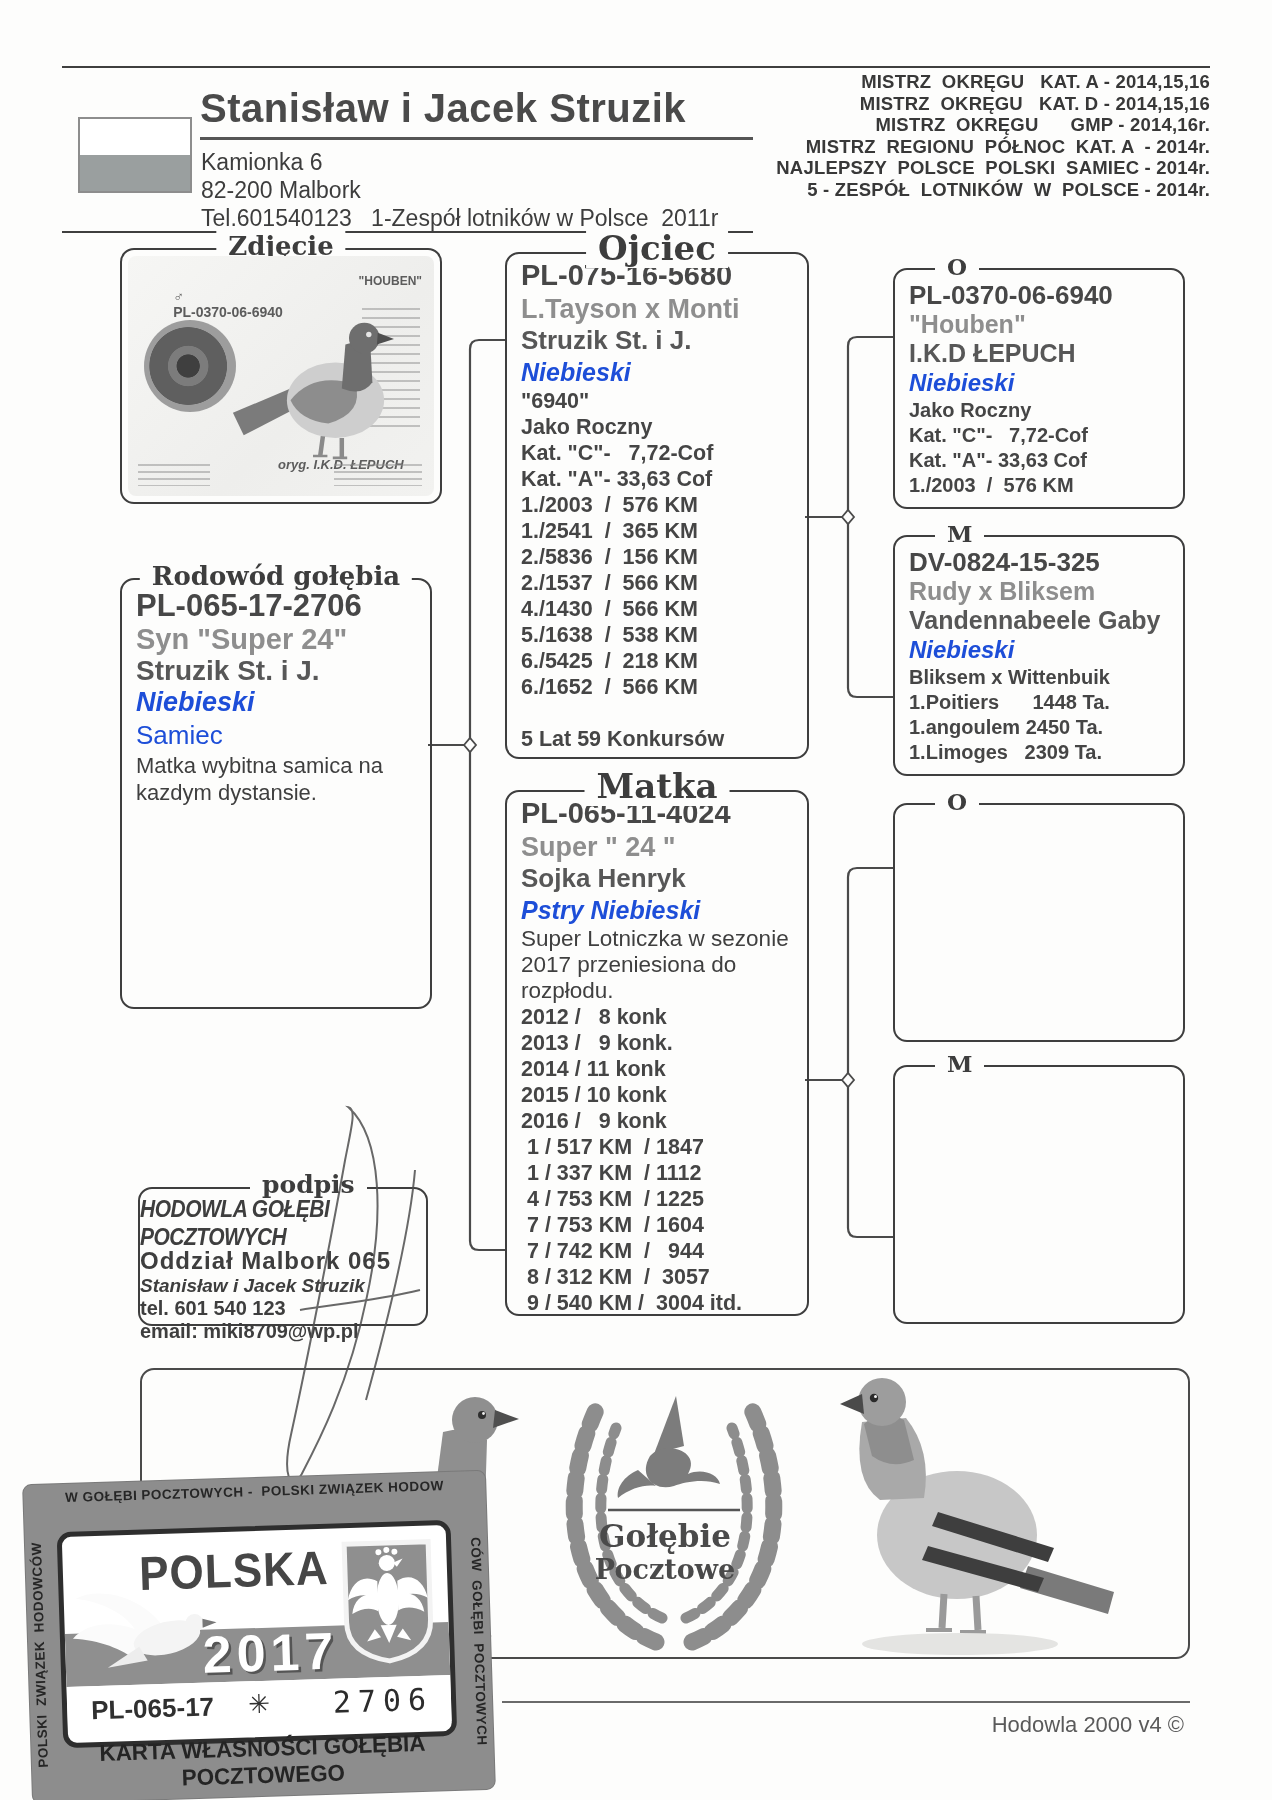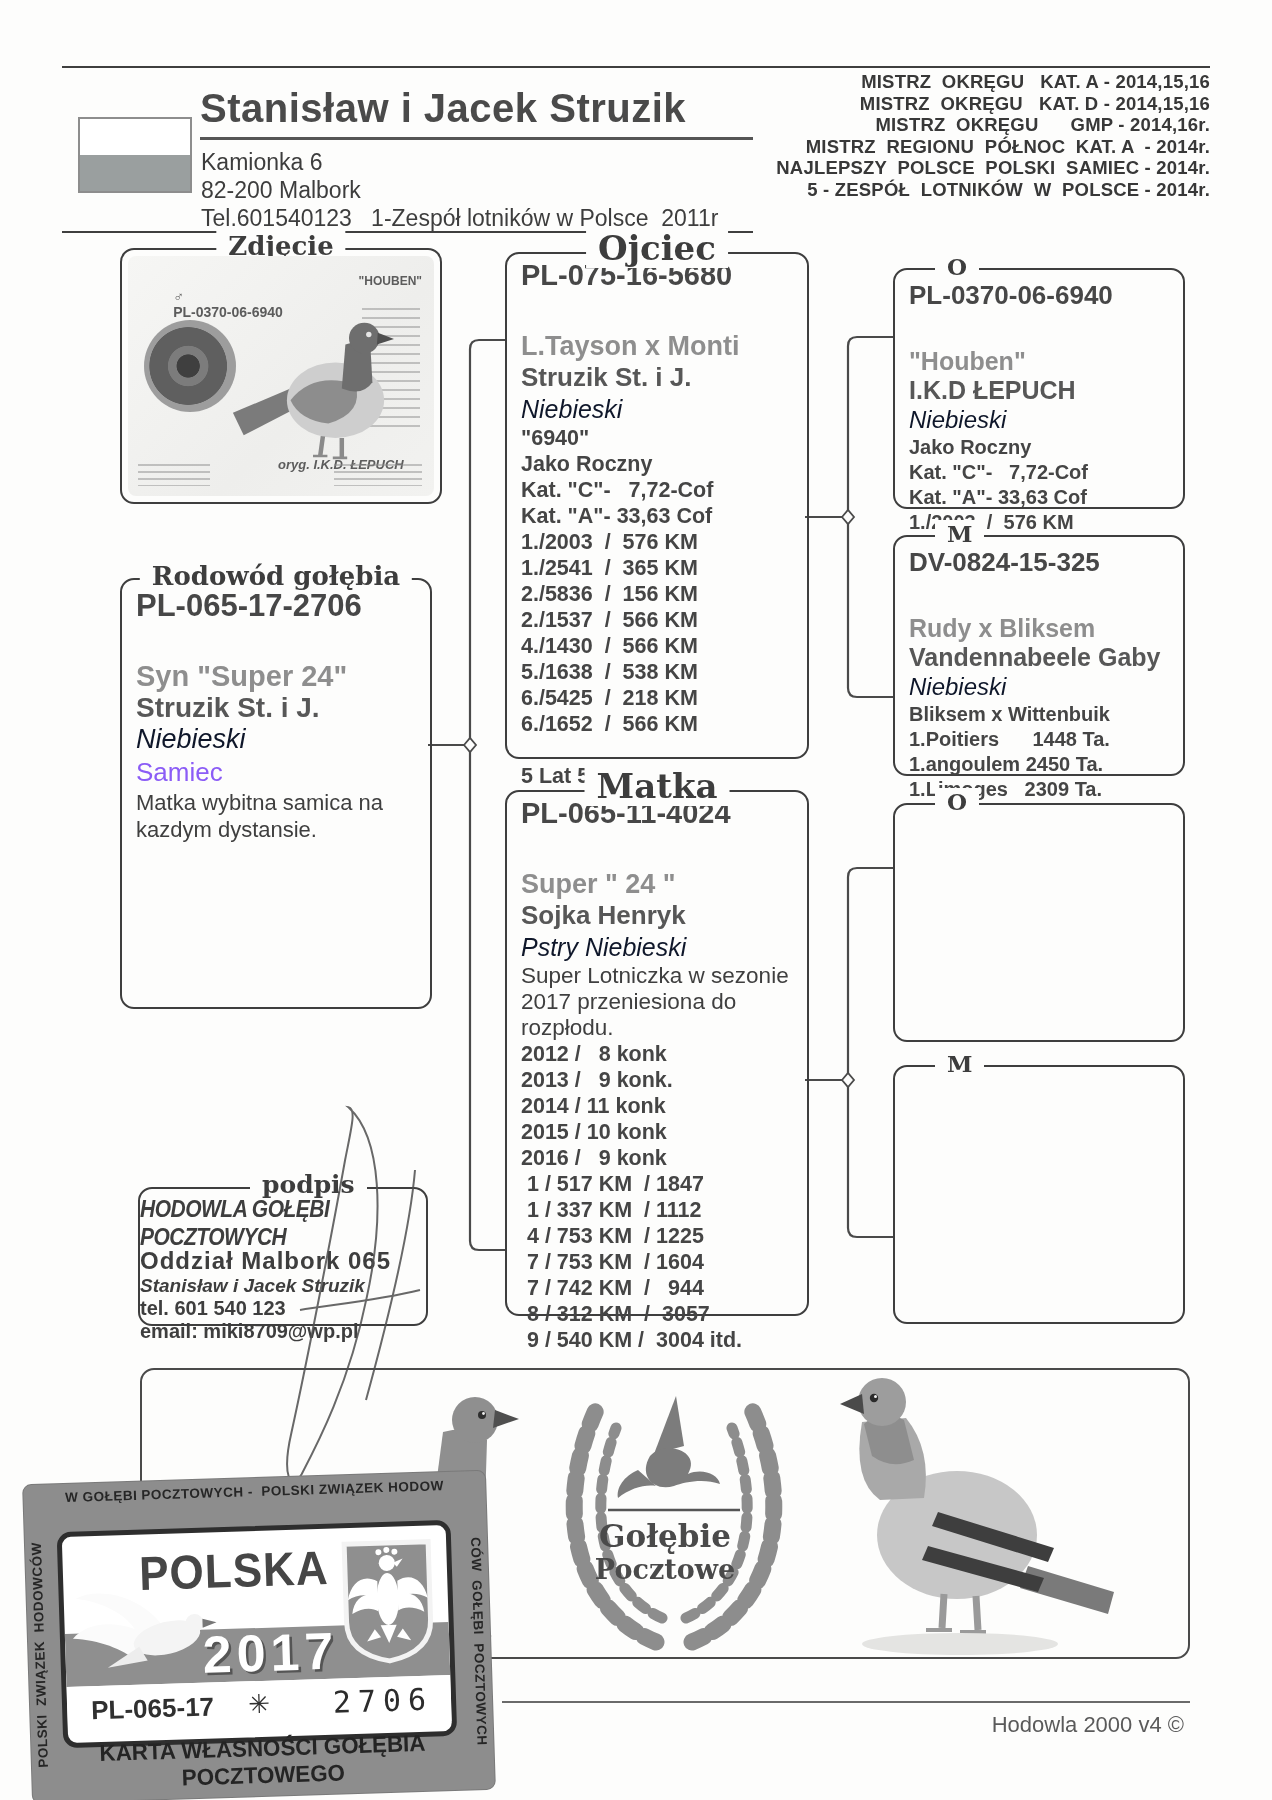--- a/index.html
+++ b/index.html
@@ -21,24 +21,24 @@
   
   .pbox{position:absolute;border:2.5px solid #3e3e3e;border-radius:14px;background:transparent;}
   .pbox .btitle{position:absolute;top:-20px;left:50%;transform:translateX(-50%);
         background:#fdfdfc;padding:0 12px;font-family:"DejaVu Serif",serif;
         font-weight:bold;color:#3d3d3d;white-space:nowrap;}
   .btitle.big{font-size:34px;top:-26px;}
   .btitle.mid{font-size:26px;top:-19px;}
   .btitle.sm{font-size:23px;top:-17px;left:40px;transform:none;}
   .pad{padding:8px 12px 0 14px;}
   .ring{font-size:29px;font-weight:bold;color:#474747;line-height:35px;white-space:pre;}
-  .pname{font-size:27px;font-weight:bold;color:#8e8e8e;line-height:32px;white-space:pre;margin-top:37px;}
+  .pname{font-size:27px;font-weight:bold;color:#8e8e8e;line-height:32px;white-space:pre;}
   .breeder{font-size:26px;font-weight:bold;color:#575757;line-height:31px;white-space:pre;}
-  .pcolor{font-size:25px;font-weight:normal;font-style:italic;color:#0f172a;line-height:32px;}
-  .sex{font-size:26px;color:#8b5cf6;line-height:34px;}
+  .pcolor{font-size:25px;font-weight:bold;font-style:italic;color:#1d4ed8;line-height:32px;}
+  .sex{font-size:26px;color:#1d4ed8;line-height:34px;}
   .note{font-size:22px;font-weight:normal;color:#3f3f3f;line-height:27px;width:300px;}
   .lines .line{font-size:21.5px;font-weight:bold;color:#454545;line-height:26px;white-space:pre;min-height:26px;}
   .small .ring{font-size:26px;line-height:30px;}
   .small .pname{font-size:25px;line-height:29px;}
   .small .breeder{font-size:25px;line-height:29px;}
   .small .pcolor{font-size:24px;line-height:30px;}
   .small .lines .line{font-size:20px;line-height:25px;min-height:25px;}
   
   #stampbox{color:#3e3e3e;}
   .st1{font-size:21px;font-weight:bold;font-style:italic;letter-spacing:-0.5px;

